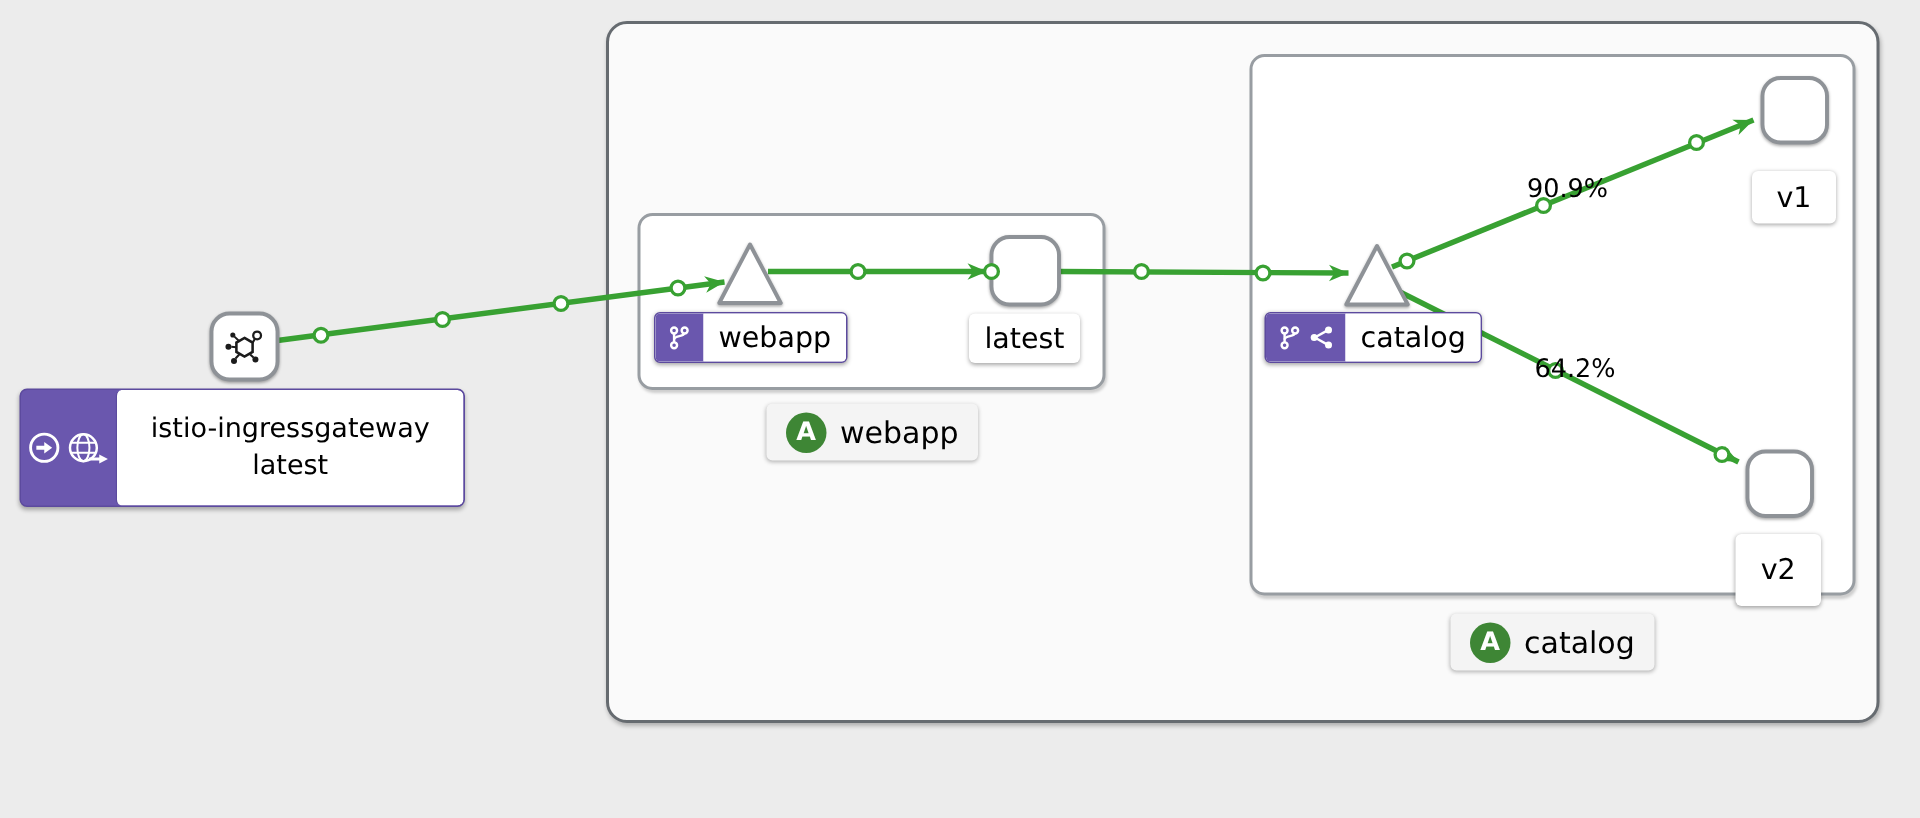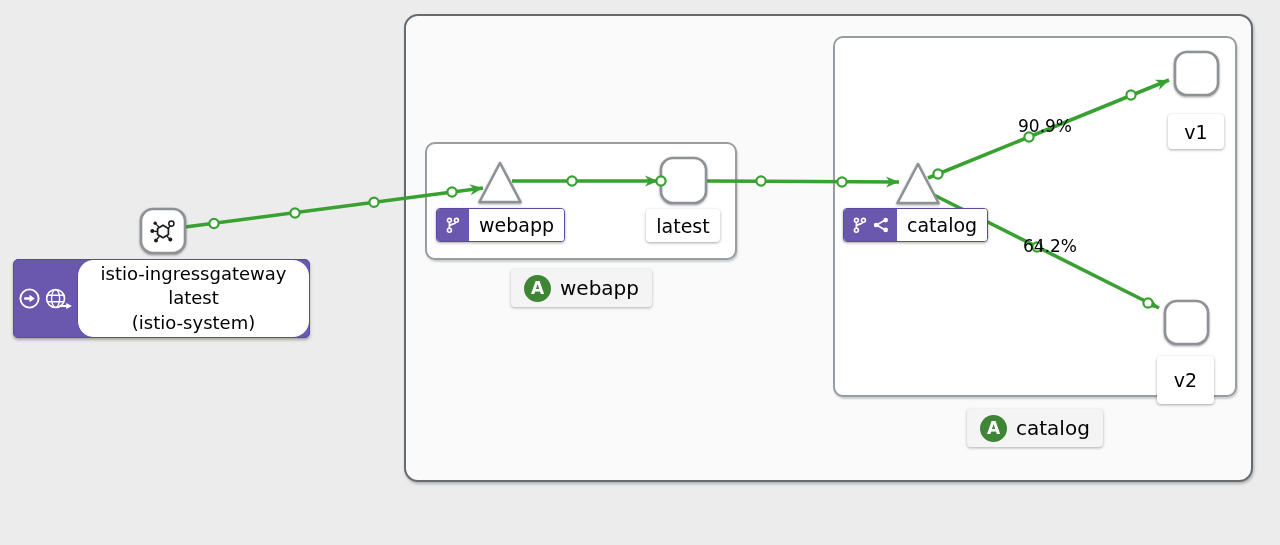--- a/index.html
+++ b/index.html
@@ -71,21 +71,21 @@
   .gw-label {
     left:13px; top:259px; width:297px; height:79px;
     display:flex; background:#6a57ae;
     border:1px solid #5c4a9e; border-radius:5px;
     box-shadow:0 2px 3px rgba(0,0,0,.3); overflow:hidden;
   }
   .gw-badges { width:63px; display:flex; align-items:center;
     justify-content:center; gap:2px; flex:0 0 auto; }
   .gw-text {
     flex:1; background:#fff; border-left:1px solid #5c4a9e;
-    border-radius:16px; display:flex; flex-direction:column;
+    border-radius:4px; display:flex; flex-direction:column;
     align-items:center; justify-content:center;
     font-size:18px; line-height:1.35; text-align:center;
   }
   .pct { position:absolute; z-index:3; font-size:17px; color:#000; }
 </style>
 </head>
 <body>
 
 <div id="canvas">
 
@@ -170,21 +170,20 @@
           <line x1="4.6" y1="9.6" x2="21.4" y2="9.6" stroke="#fff" stroke-width="1.4"></line>
           <line x1="4.6" y1="16.4" x2="21.4" y2="16.4" stroke="#fff" stroke-width="1.4"></line>
           <line x1="17" y1="20.8" x2="25" y2="20.8" stroke="#fff" stroke-width="2.2"></line>
           <path d="M24,17.6 L30,20.8 L24,24 Z" fill="#fff"></path>
         </svg>
       </span>
     </div>
     <div class="gw-text">
       <div>istio-ingressgateway</div>
       <div>latest</div>
-      <div>(istio-system)</div>
     </div>
   </div>
 
   <div class="lbl service-label" style="left:436px; top:208px;">
     <div class="vbadge">
       <span>
         <svg viewBox="0 0 20 20" width="18" height="18" style="display:block">
           <path d="M6,6.5 L6,14" stroke="#fff" stroke-width="1.8" fill="none"></path>
           <path d="M6,11.5 C6,8.5 13.5,9.5 13.5,6.8" stroke="#fff" stroke-width="1.8" fill="none"></path>
           <circle cx="6" cy="4.8" r="2.2" fill="none" stroke="#fff" stroke-width="1.8"></circle>

